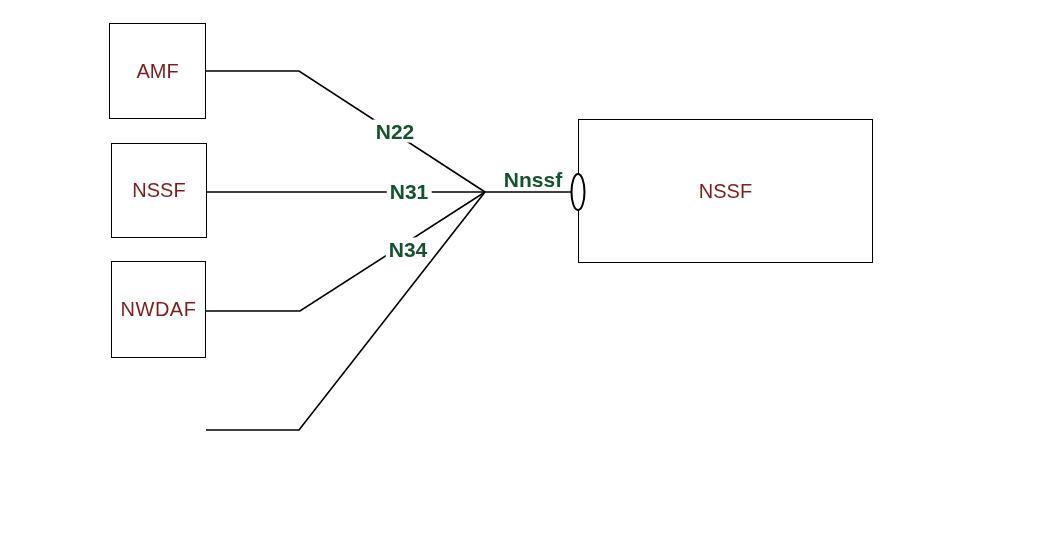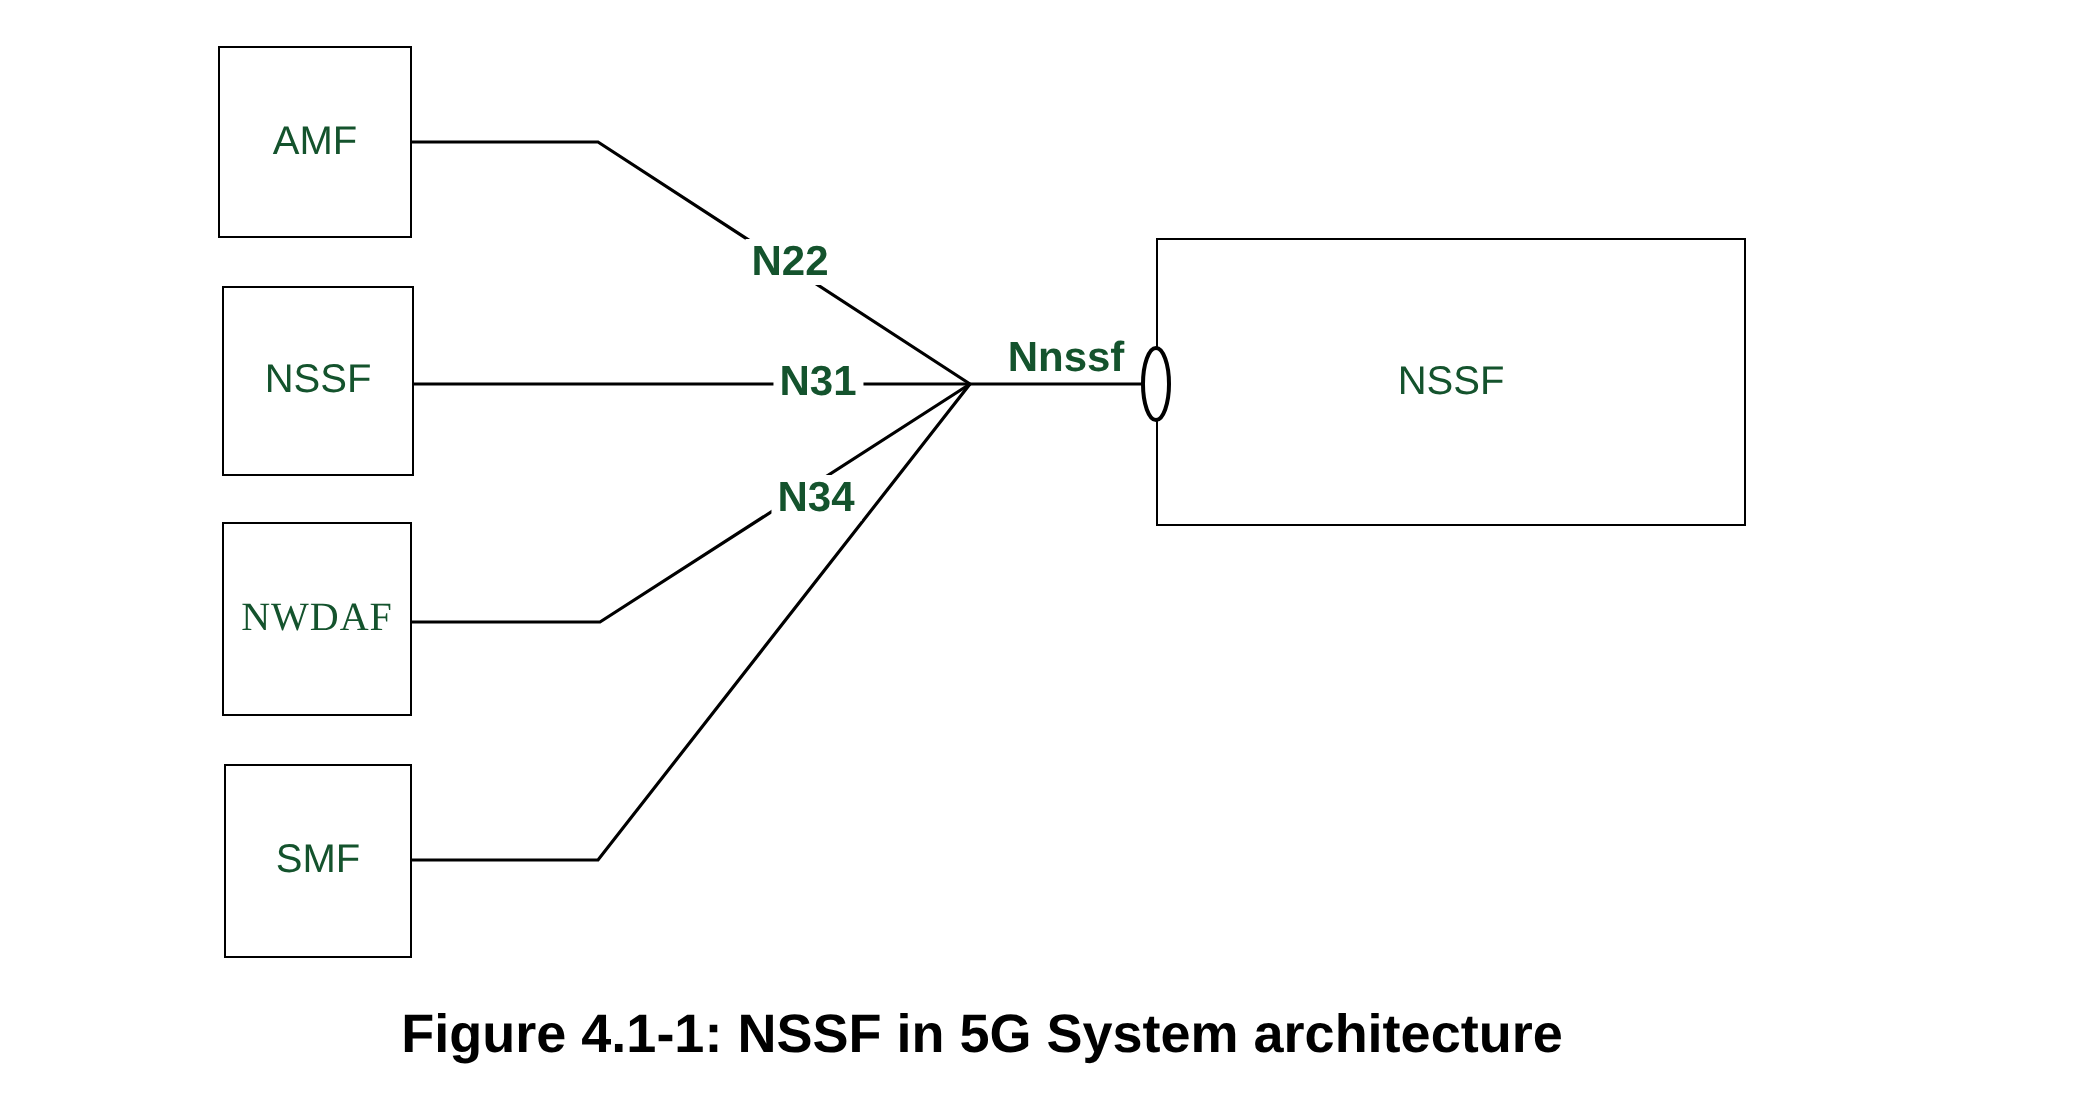--- a/index.html
+++ b/index.html
@@ -18,26 +18,26 @@
   }
   .node {
     position: absolute;
     box-sizing: border-box;
     border: 1.5px solid #000000;
     background: #ffffff;
     display: flex;
     align-items: center;
     justify-content: center;
     font-size: 20px;
-    color: #14532d;
+    color: #7f1d1d;
     z-index: 1;
   }
   .node-amf   { left: 109px; top: 23px;  width: 97px;  height: 96px; }
   .node-nssf  { left: 111px; top: 143px; width: 96px;  height: 95px; }
-  .node-nwdaf { left: 111px; top: 261px; width: 95px;  height: 97px; letter-spacing: 0.5px; font-family: Liberation Serif, serif; }
+  .node-nwdaf { left: 111px; top: 261px; width: 95px;  height: 97px; letter-spacing: 0.5px; }
   .node-smf   { left: 112px; top: 382px; width: 94px;  height: 97px; }
   .node-nssf-main { left: 578px; top: 119px; width: 295px; height: 144px; }
   svg.wires {
     position: absolute;
     left: 0; top: 0;
     z-index: 2;
   }
   .edge-label {
     position: absolute;
     transform: translate(-50%, -50%);
@@ -73,38 +73,34 @@
 
   <div class="node node-amf">
     <span>AMF</span>
   </div>
   <div class="node node-nssf">
     <span>NSSF</span>
   </div>
   <div class="node node-nwdaf">
     <span>NWDAF</span>
   </div>
-  <div class="node node-smf">
-    <span>SMF</span>
-  </div>
   <div class="node node-nssf-main">
     <span>NSSF</span>
   </div>
 
   <svg class="wires" width="1041" height="557" viewBox="0 0 1041 557">
     <g fill="none" stroke="#000000" stroke-width="1.6">
       <polyline points="206,71 299,71 485,192"></polyline>
       <polyline points="207,192 485,192"></polyline>
       <polyline points="206,311 300,311 485,192"></polyline>
       <polyline points="206,430 299,430 485,192"></polyline>
       <line x1="485" y1="192" x2="572" y2="192"></line>
     </g>
     <ellipse cx="578" cy="192" rx="6.5" ry="18" fill="#ffffff" stroke="#000000" stroke-width="2"></ellipse>
   </svg>
 
   <span class="edge-label edge-label-n22">N22</span>
   <span class="edge-label edge-label-n31">N31</span>
   <span class="edge-label edge-label-n34">N34</span>
   <span class="edge-label edge-label-nnssf">Nnssf</span>
 
-  <div class="caption">Figure 4.1-1: NSSF in 5G System architecture</div>
 
 </div>
 
 </body></html>

